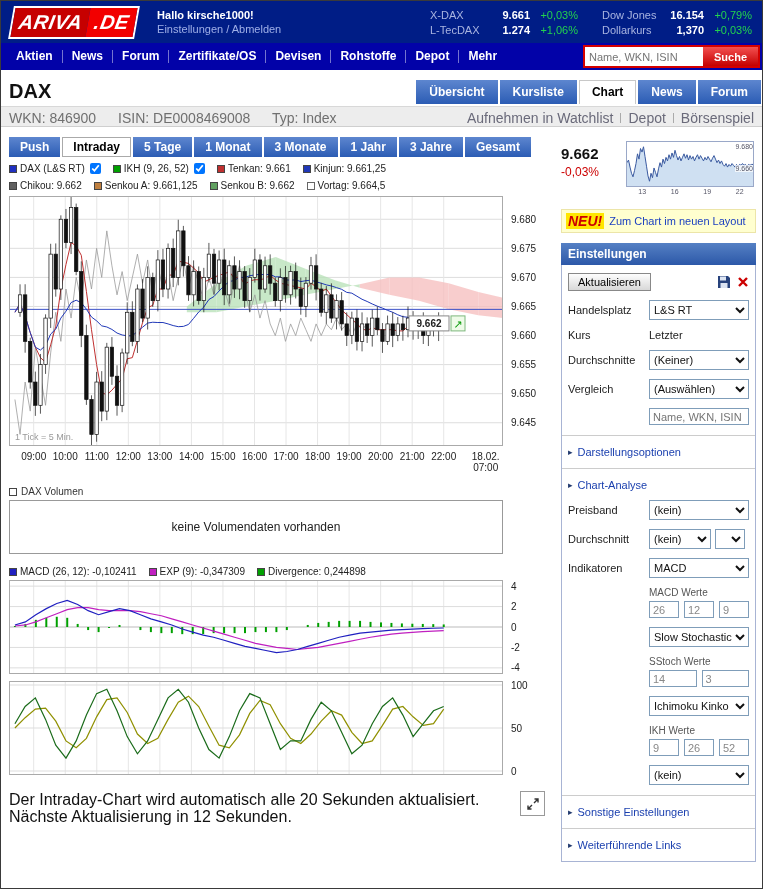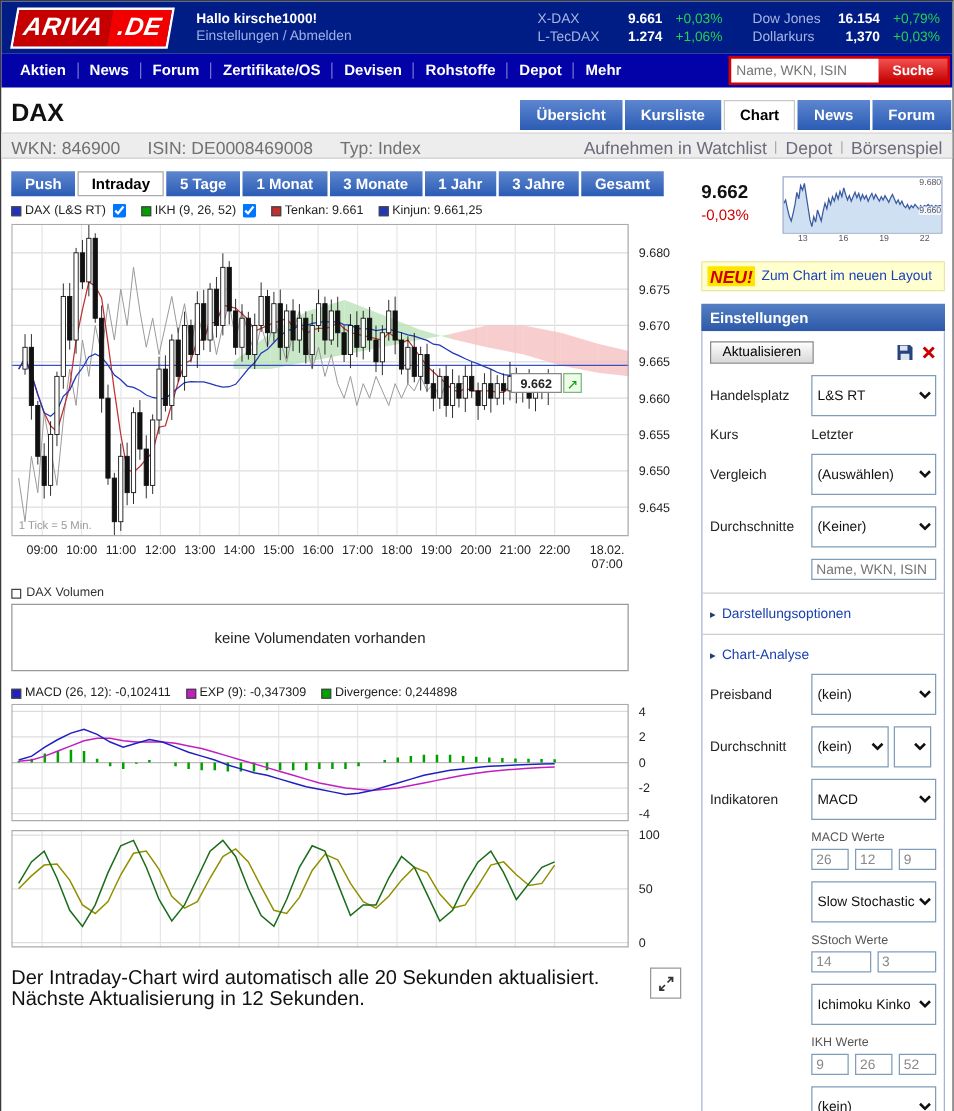--- a/index.html
+++ b/index.html
@@ -81,21 +81,21 @@
 .settings-panel{border:1px solid #a8b4d4;border-top:none;padding:8px 6px 10px;background:#fff}
 .upd-row{display:flex;align-items:center}
 .upd-row button{font-size:11px;font-family:inherit;background:linear-gradient(#fdfdfd,#d8d8d8);border:1px solid #888;padding:2px 9px;cursor:pointer}
 .icon-right{margin-left:auto;display:flex;gap:6px;align-items:center}
 .icon-right span{cursor:pointer;display:flex}
 .frow{display:flex;align-items:center;margin-top:9px}
 .flabel{color:#222}
 .fctrl{margin-left:auto;width:100px;display:flex;align-items:center;gap:4px}
 .fctrl.col{flex-direction:column;align-items:flex-start;gap:3px}
 .winputs{display:flex;gap:5px}
-select{width:100%;font-size:11px;font-family:inherit;border:1px solid #7f9db9;background:#fff;height:33px;color:#111}
+select{width:100%;font-size:11px;font-family:inherit;border:1px solid #7f9db9;background:#fff;height:20px;color:#111}
 .sel-small{width:62px}
 .sel-mini{width:30px}
 .fctrl input[type=text]{width:100%;height:17px;border:1px solid #7f9db9;font-size:11px;padding:0 3px;font-family:inherit;color:#888}
 input.winput{width:26px;color:#000;height:17px;border:1px solid #7f9db9;font-size:11px;padding:0 3px;font-family:inherit}
 .wlabel{font-size:10px;color:#555}
 .sep{border-top:1px solid #ccc;margin:10px -6px 0}
 .sec-link{display:flex;align-items:center;gap:5px;color:#1a3fae;cursor:pointer;font-size:11px;margin-top:10px}
 .arrow{color:#223a6e;font-size:9px}
 .kurs-text{color:#222}
 </style>
@@ -208,20 +208,38 @@
             <span>IKH (9, 26, 52)</span>
             <input type="checkbox" checked="" class="leg-cb" style="">
           </span>
           <span class="leg-item">
             <span class="sw" style="background:#c03030;"></span>
             <span>Tenkan: 9.661</span>
           </span>
           <span class="leg-item">
             <span class="sw" style="background:#2038b8;"></span>
             <span>Kinjun: 9.661,25</span>
+          </span>
+        </div>
+      <div class="legend" id="legend2">
+          <span class="leg-item">
+            <span class="sw" style="background:#606060;"></span>
+            <span>Chikou: 9.662</span>
+          </span>
+          <span class="leg-item">
+            <span class="sw" style="background:#c08040;"></span>
+            <span>Senkou A: 9.661,125</span>
+          </span>
+          <span class="leg-item">
+            <span class="sw" style="background:#60a060;"></span>
+            <span>Senkou B: 9.662</span>
+          </span>
+          <span class="leg-item">
+            <span class="sw" style="background:#ffffff;border-color:#666;"></span>
+            <span>Vortag: 9.664,5</span>
           </span>
         </div>
 
       <svg id="main-svg" width="548" height="278">
           <line x1="0" y1="226.7441860465116" x2="494" y2="226.7441860465116" stroke="#ddd"></line>
           <text x="502" y="230.2441860465116" class="ax">9.645</text>
           <line x1="0" y1="197.67441860465115" x2="494" y2="197.67441860465115" stroke="#ddd"></line>
           <text x="502" y="201.17441860465115" class="ax">9.650</text>
           <line x1="0" y1="168.6046511627907" x2="494" y2="168.6046511627907" stroke="#ddd"></line>
           <text x="502" y="172.1046511627907" class="ax">9.655</text>
@@ -647,30 +665,30 @@
         </div>
 
         <div class="frow">
           <span class="flabel">Kurs</span>
           <span class="fctrl">
               <span class="kurs-text">Letzter</span>
             </span>
         </div>
 
         <div class="frow">
+          <span class="flabel">Durchschnitte</span>
+          <span class="fctrl">
+              <select><option>(Keiner)</option></select>
+            </span>
+        </div>
+
+        <div class="frow">
           <span class="flabel">Vergleich</span>
           <span class="fctrl">
               <select><option>(Auswählen)</option></select>
-            </span>
-        </div>
-
-        <div class="frow">
-          <span class="flabel">Durchschnitte</span>
-          <span class="fctrl">
-              <select><option>(Keiner)</option></select>
             </span>
         </div>
 
         <div class="frow">
           <span class="fctrl">
               <input type="text" placeholder="Name, WKN, ISIN" style="">
             </span>
         </div>
 
         <div class="sep"></div>

